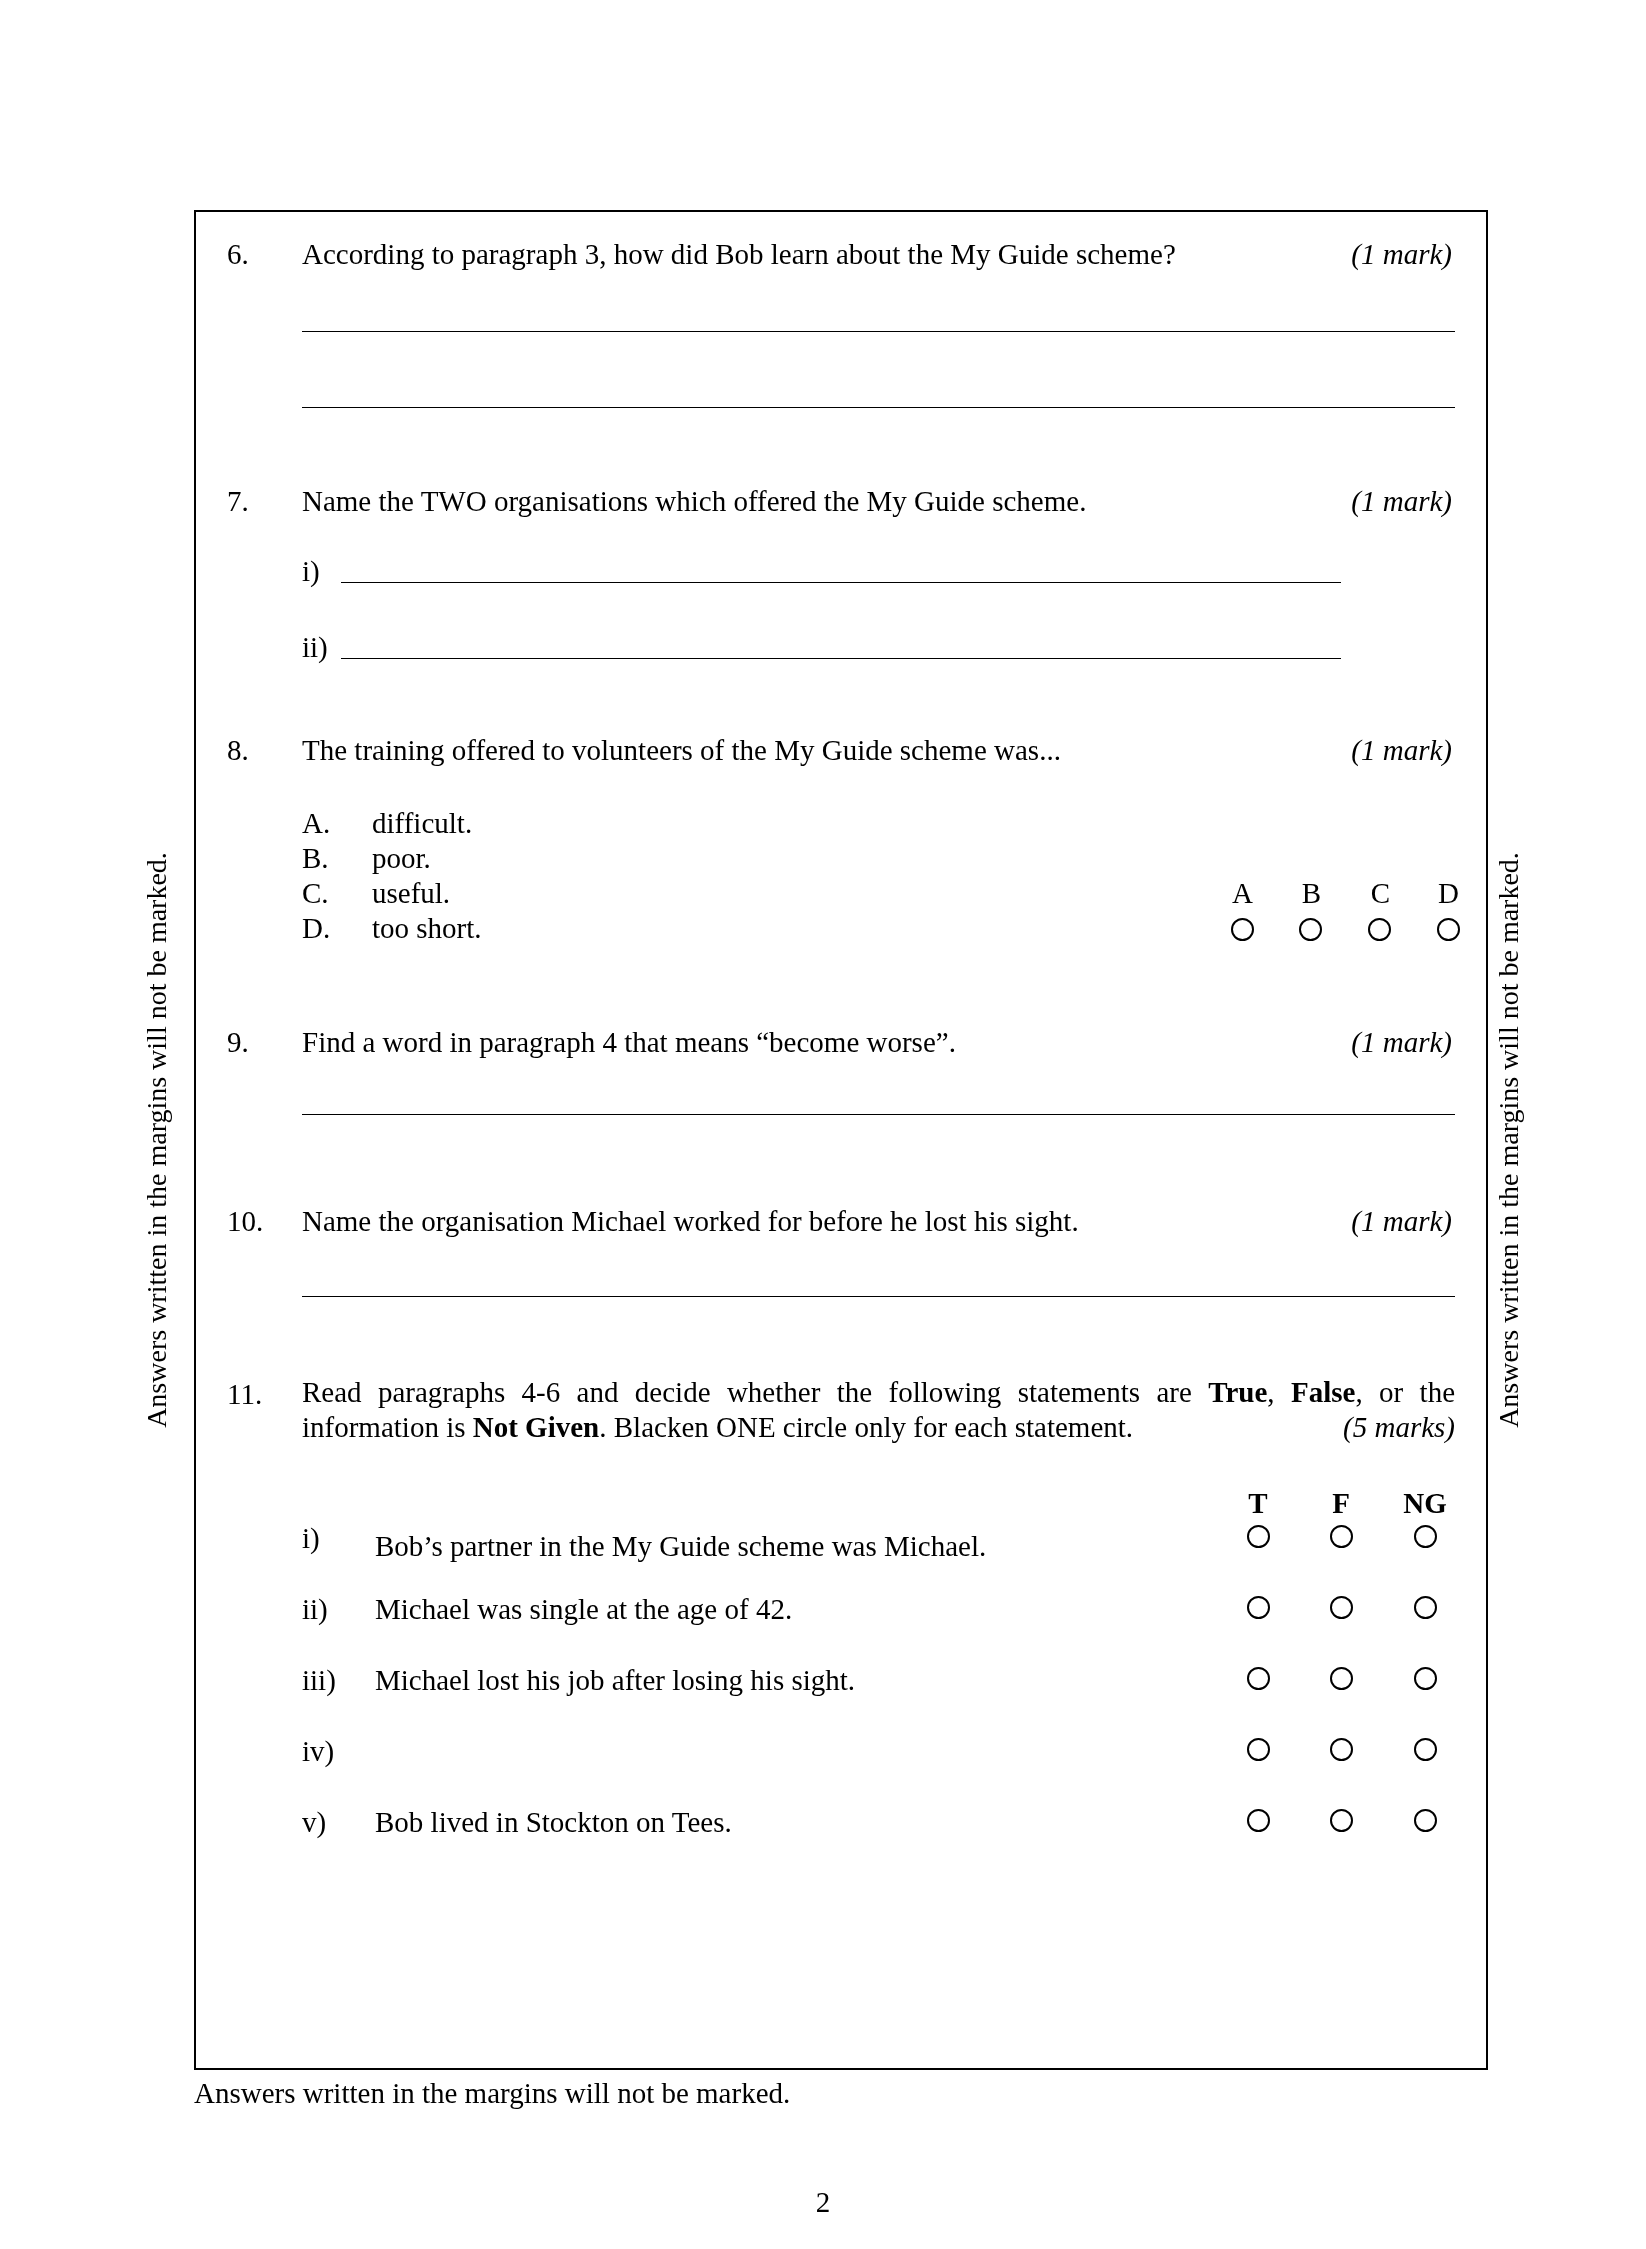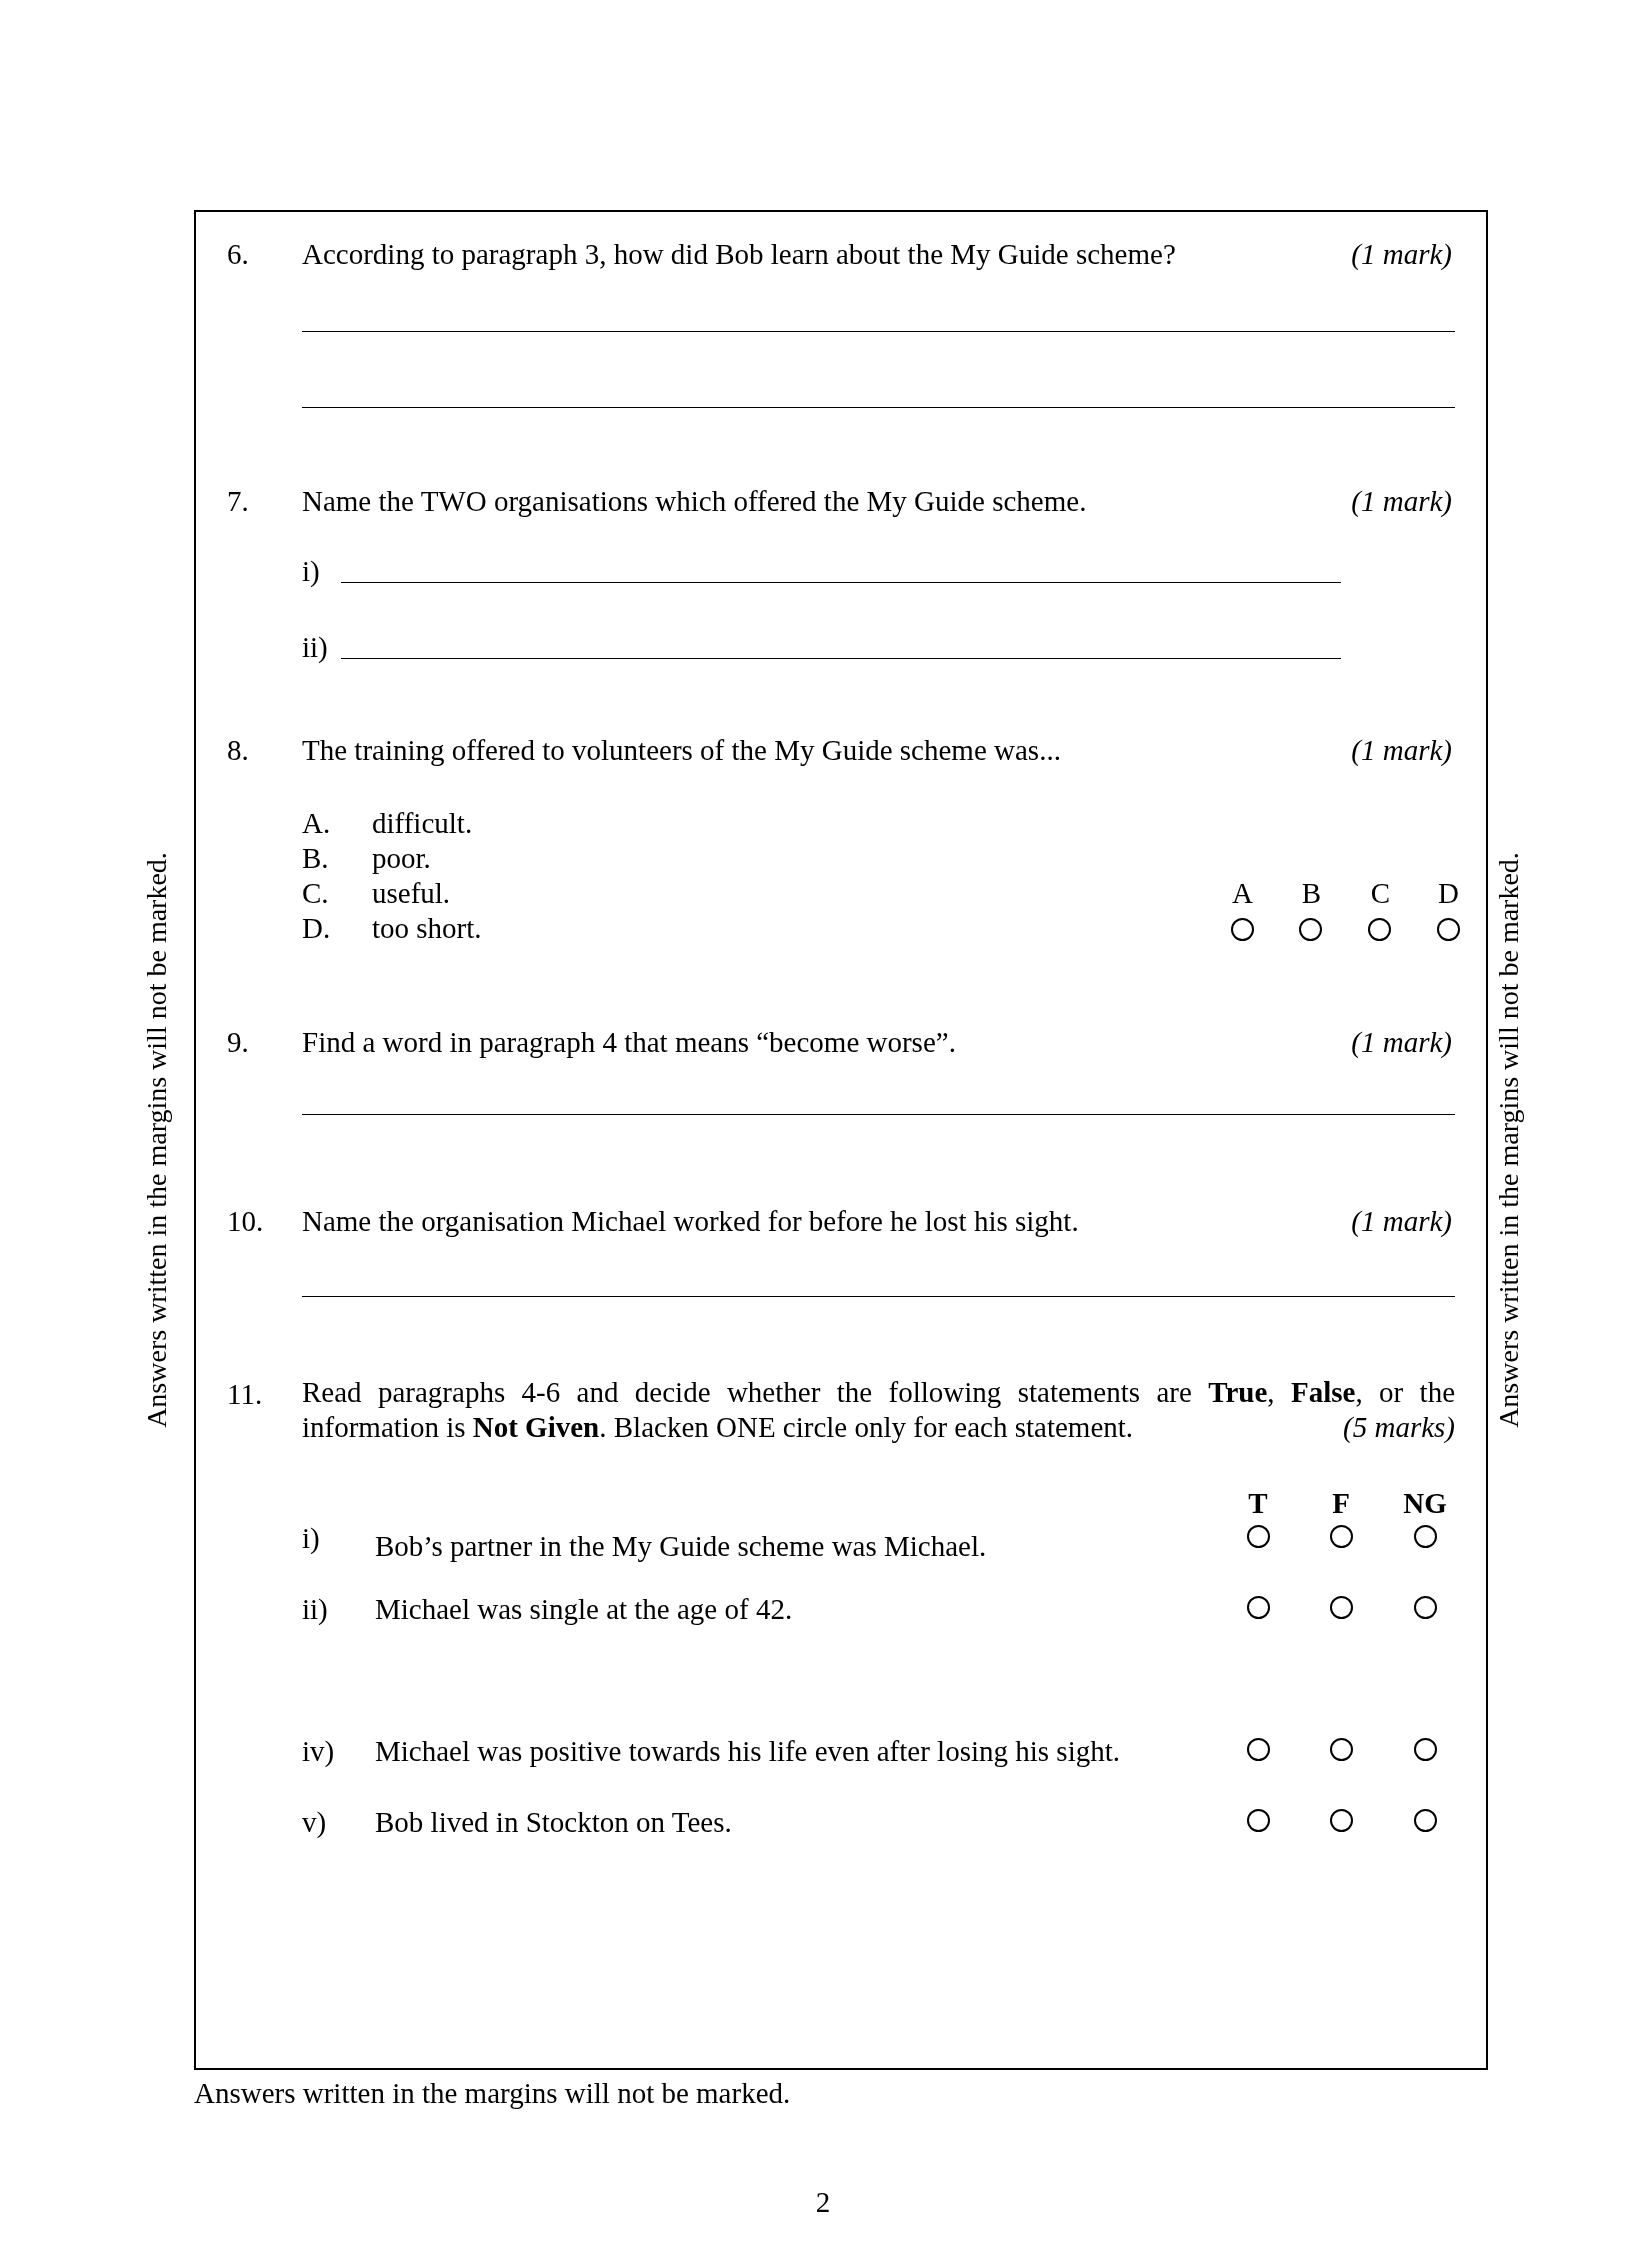--- a/index.html
+++ b/index.html
@@ -151,23 +151,29 @@
       <span class="circle" style="left:1134px; top:2.9px;"></span>
       <span class="circle" style="left:1218px; top:2.9px;"></span>
     </div>
     <div class="row" style="top:1381px;">
       <span class="sublabel" style="left:106px;">ii)</span>
       <span class="subtext" style="left:179px;">Michael was single at the age of 42.</span>
       <span class="circle" style="left:1051px; top:2.9px;"></span>
       <span class="circle" style="left:1134px; top:2.9px;"></span>
       <span class="circle" style="left:1218px; top:2.9px;"></span>
     </div>
+    <div class="row" style="top:1452px;">
+      <span class="sublabel" style="left:106px;">iii)</span>
+      <span class="subtext" style="left:179px;">Michael lost his job after losing his sight.</span>
+      <span class="circle" style="left:1051px; top:2.9px;"></span>
+      <span class="circle" style="left:1134px; top:2.9px;"></span>
+      <span class="circle" style="left:1218px; top:2.9px;"></span>
+    </div>
     <div class="row" style="top:1523px;padding-left:40px;">
       <span class="sublabel" style="left:106px;">iv)</span>
-      <span class="subtext" style="left:179px;">Michael was positive towards his life even after losing his sight.</span>
       <span class="circle" style="left:1051px; top:2.9px;"></span>
       <span class="circle" style="left:1134px; top:2.9px;"></span>
       <span class="circle" style="left:1218px; top:2.9px;"></span>
     </div>
     <div class="row" style="top:1594px;">
       <span class="sublabel" style="left:106px;">v)</span>
       <span class="subtext" style="left:179px;">Bob lived in Stockton on Tees.</span>
       <span class="circle" style="left:1051px; top:2.9px;"></span>
       <span class="circle" style="left:1134px; top:2.9px;"></span>
       <span class="circle" style="left:1218px; top:2.9px;"></span>

